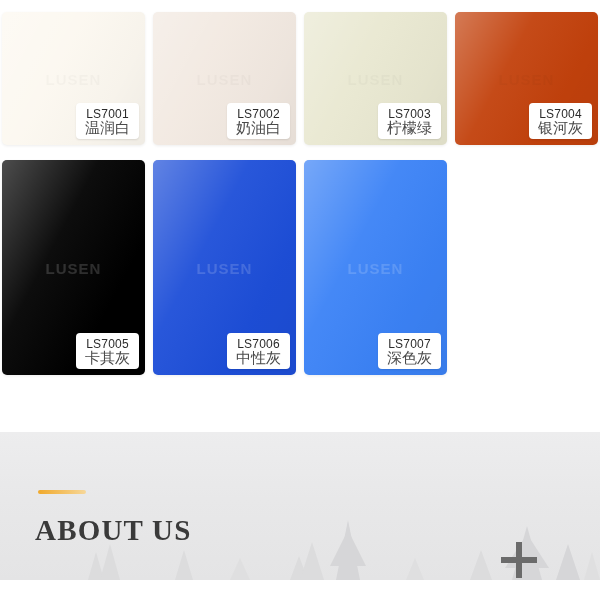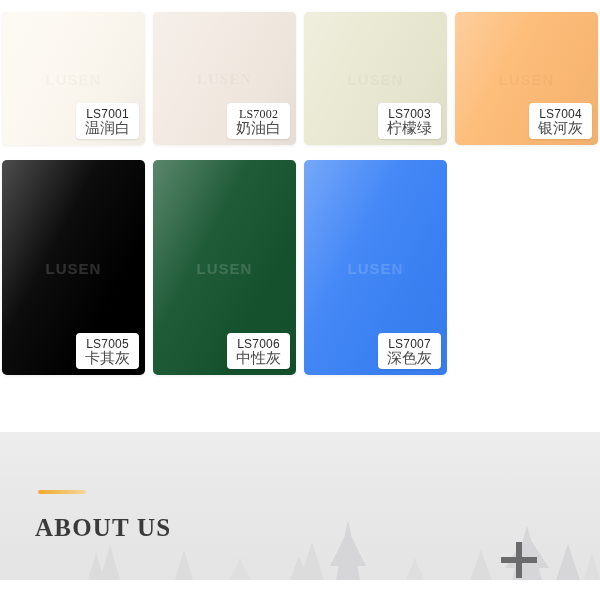--- a/index.html
+++ b/index.html
@@ -80,21 +80,21 @@
   .about .accent-bar {
     position:absolute; left:38px; top:58px;
     width:48px; height:4px;
     border-radius:2px;
     background:linear-gradient(90deg,#f0a92c 0%, #f4c46b 60%, #f6d79a 100%);
   }
   .about .title {
     position:absolute; left:35px; top:82px;
     font-family:"Liberation Serif", serif;
     font-weight:700;
-    font-size:25px;
+    font-size:29px;
     letter-spacing:1.2px;
     color:#3a3a3a;
   }
   .plus-btn {
     position:absolute; right:63px; top:110px;
     width:36px; height:36px;
   }
   .plus-btn .bar-h {
     position:absolute; left:0; top:15px; width:36px; height:6px; background:#6b6b6b;
   }
@@ -114,53 +114,53 @@
 
   <div class="swatch-grid">
       <div class="swatch light" style="background: rgb(252, 248, 240);">
         <span class="watermark">LUSEN</span>
         <span class="sheen"></span>
         <div class="chip">
           <span class="code">LS7001</span>
           <span class="cname">温润白</span>
         </div>
       </div>
-      <div class="swatch light" style="background: rgb(242, 233, 225); font-family: Liberation Serif, serif;">
+      <div class="swatch light" style="background: rgb(242, 233, 225);">
         <span class="watermark">LUSEN</span>
         <span class="sheen"></span>
         <div class="chip">
           <span class="code">LS7002</span>
           <span class="cname">奶油白</span>
         </div>
       </div>
       <div class="swatch light" style="background: rgb(233, 232, 209); padding-left: 48px;">
         <span class="watermark">LUSEN</span>
         <span class="sheen"></span>
         <div class="chip">
           <span class="code">LS7003</span>
           <span class="cname">柠檬绿</span>
         </div>
       </div>
-      <div class="swatch light" style="background: #fdba74;">
+      <div class="swatch light" style="background: #c2410c;">
         <span class="watermark">LUSEN</span>
         <span class="sheen"></span>
         <div class="chip">
           <span class="code">LS7004</span>
           <span class="cname">银河灰</span>
         </div>
       </div>
       <div class="swatch" style="background: #000000;">
         <span class="watermark">LUSEN</span>
         <span class="sheen"></span>
         <div class="chip">
           <span class="code">LS7005</span>
           <span class="cname">卡其灰</span>
         </div>
       </div>
-      <div class="swatch" style="background: #14532d;">
+      <div class="swatch" style="background: #1d4ed8;">
         <span class="watermark">LUSEN</span>
         <span class="sheen"></span>
         <div class="chip">
           <span class="code">LS7006</span>
           <span class="cname">中性灰</span>
         </div>
       </div>
       <div class="swatch" style="background: #3b82f6;">
         <span class="watermark">LUSEN</span>
         <span class="sheen"></span>

